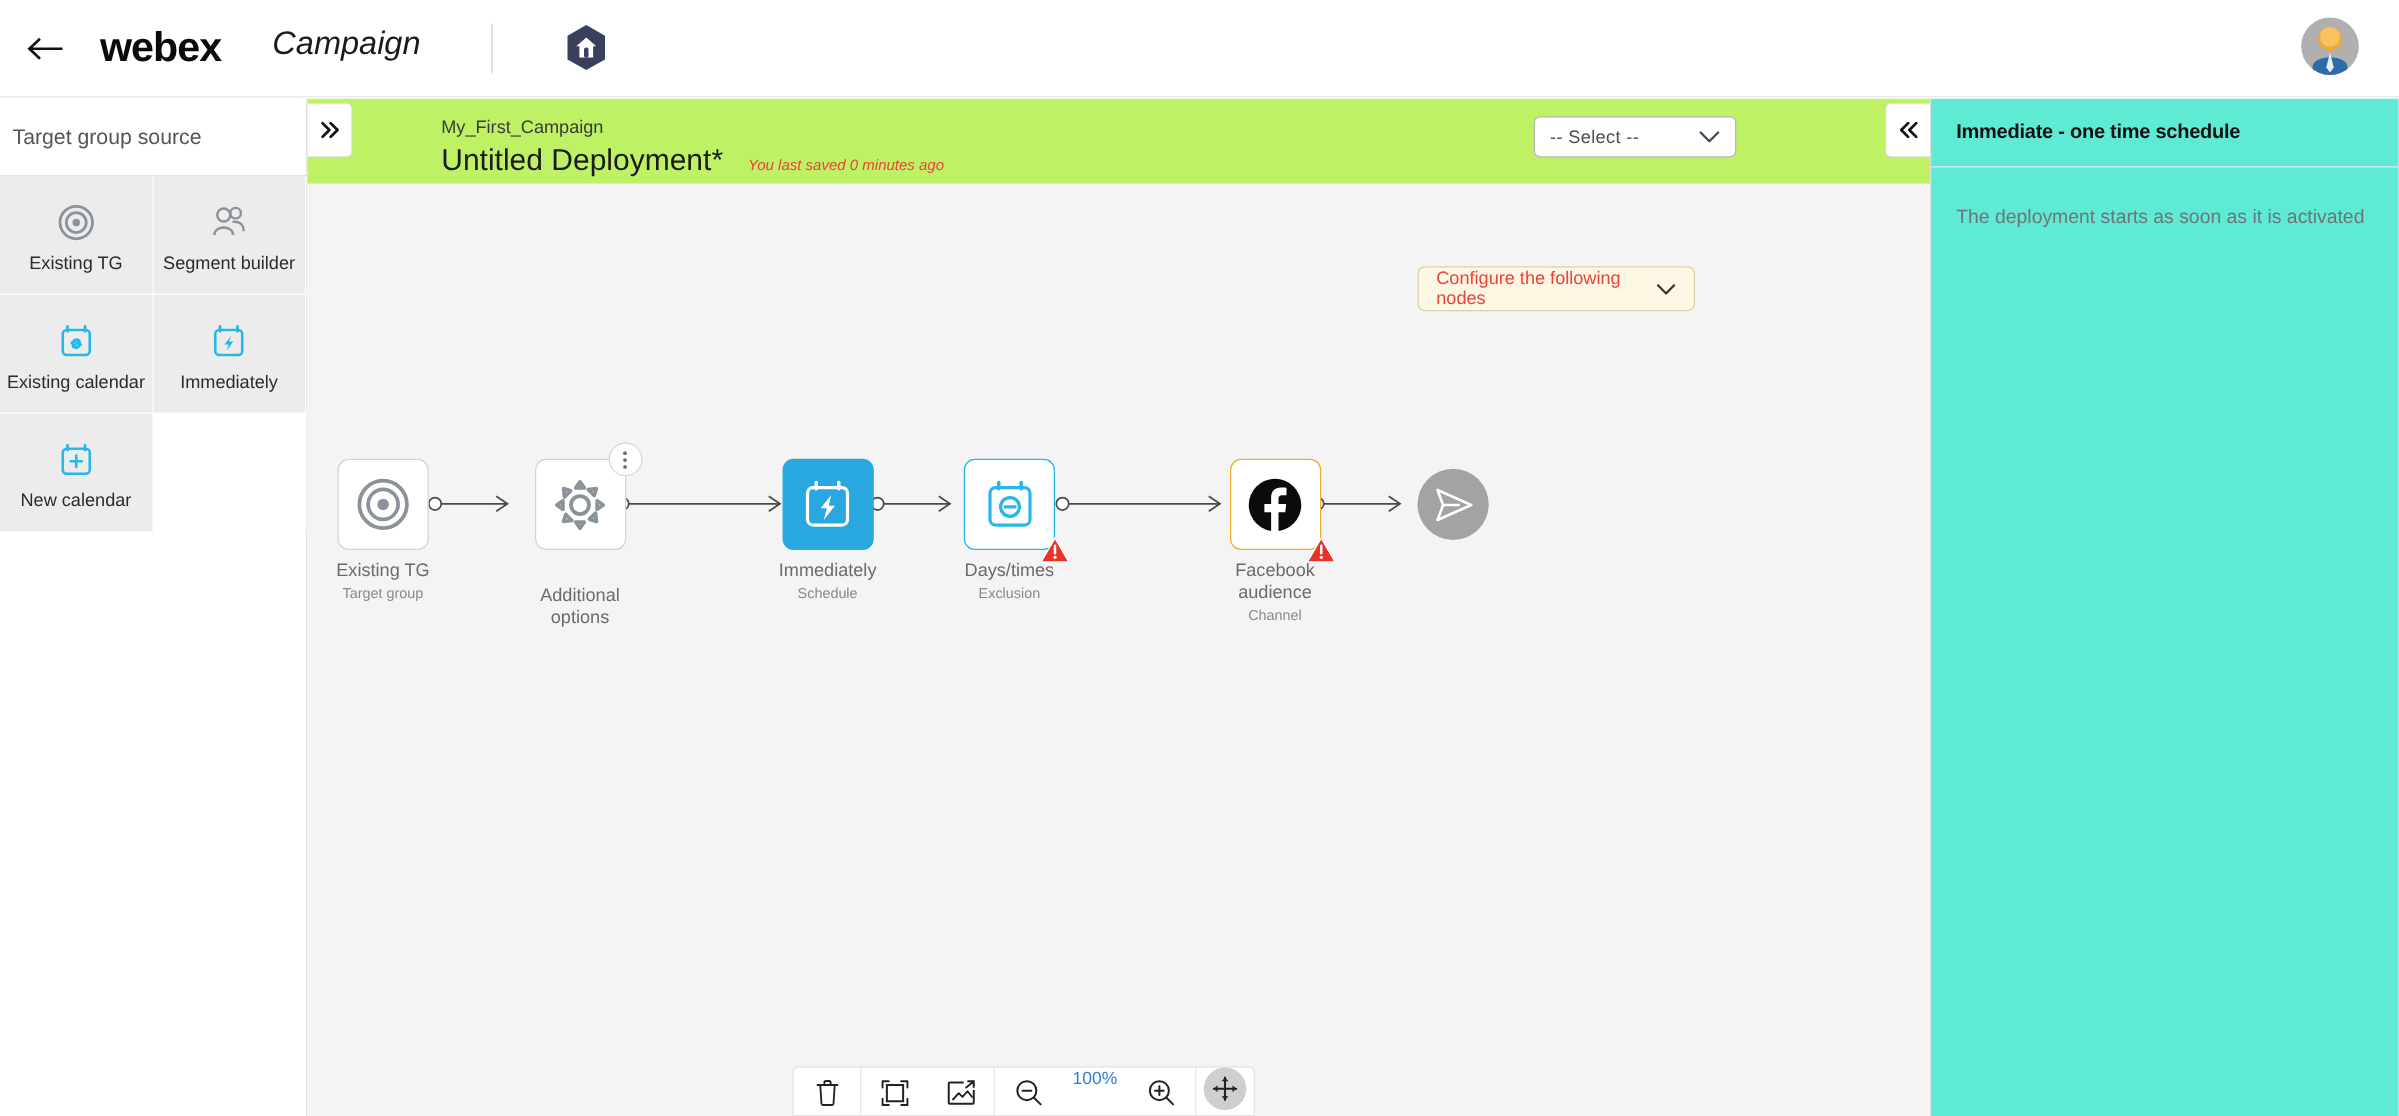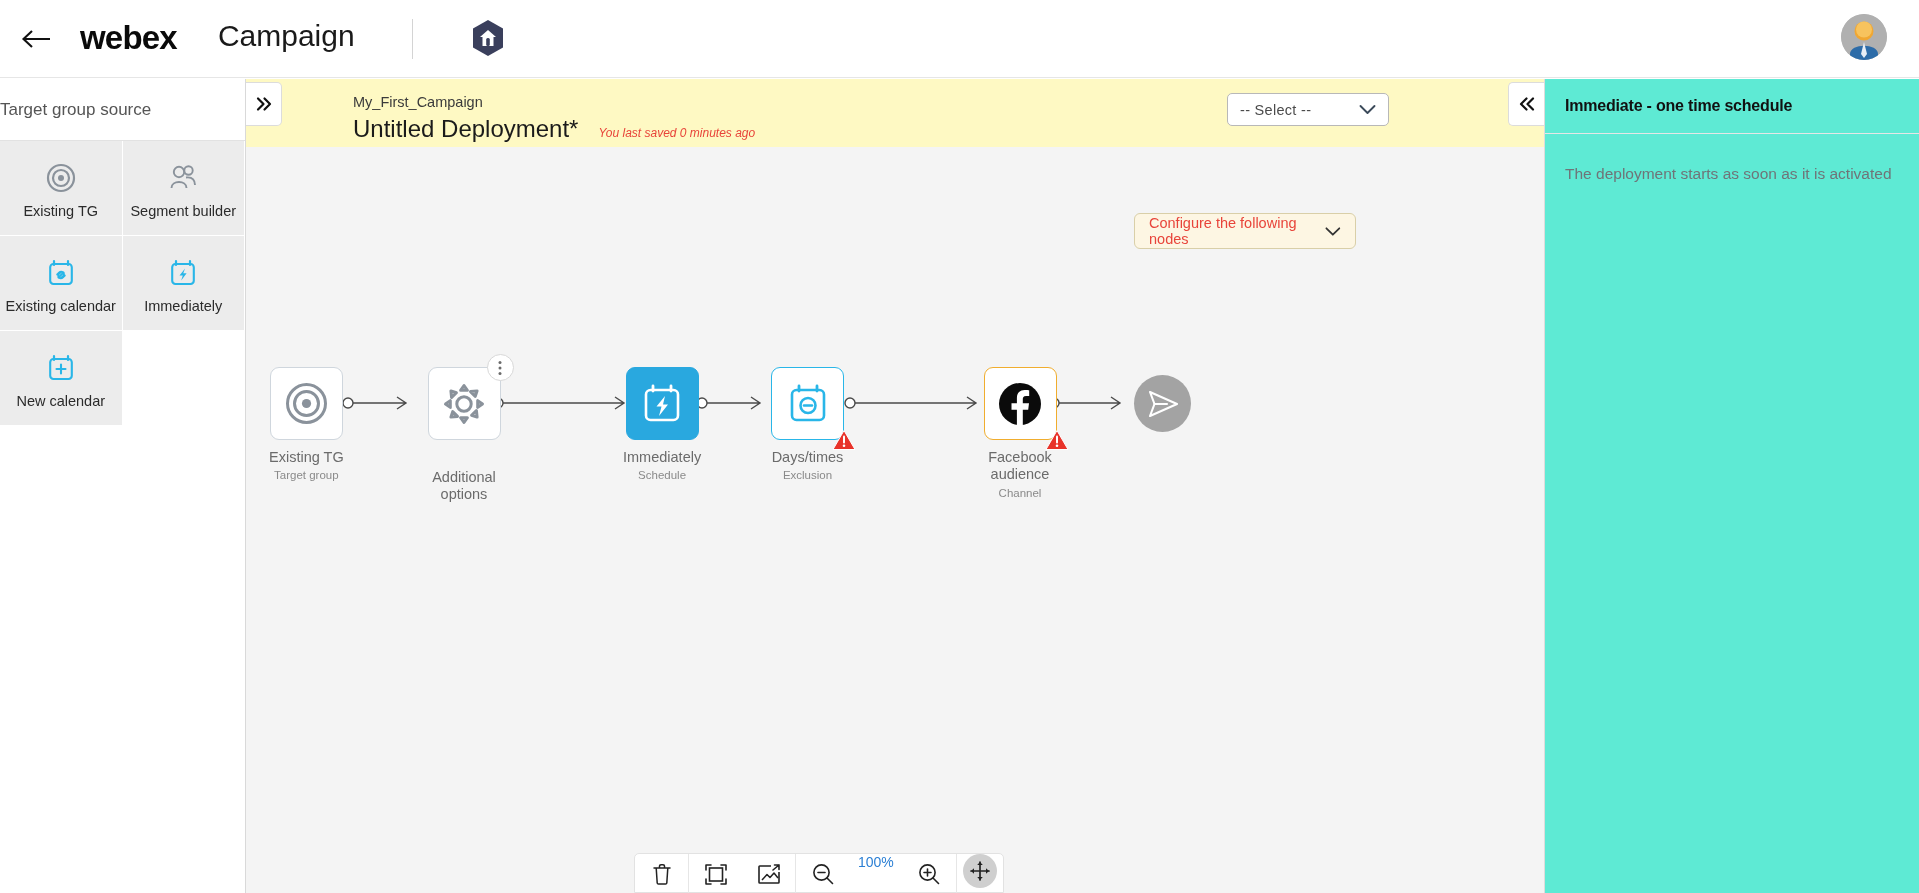--- a/index.html
+++ b/index.html
@@ -20,41 +20,41 @@
   .back-btn {
     width:56px; height:56px; margin-left:8px;
     display:flex; align-items:center; justify-content:center;
     cursor:pointer;
   }
   .brand { display:flex; align-items:flex-start; margin-left:16px;gap:28px; }
   .brand-webex {
     font-size:33px; font-weight:bold; color:#0a0a0a; letter-spacing:-0.8px;
   }
   .brand-app {
-    font-size:30px; color:#1a1a1a; margin-left:13px; font-weight:400;
+    font-size:26px; color:#1a1a1a; margin-left:13px; font-weight:400;font-style:italic;
   }
   .brand-sep {
     width:1px; height:40px; background:#d4d4d4; margin-left:29px;
   }
   .hex-logo { margin-left:30px; display:flex; align-items:center; }
   .avatar {
     position:absolute; right:32px; top:14px;
     width:46px; height:46px; border-radius:50%;
     background:#b8b8b8; display:flex; align-items:center; justify-content:center;
     overflow:hidden;
   }
 
   
   .sidebar {
     position:absolute; left:0; top:79px; width:246px; height:814px;
     background:#fff; border-right:1px solid #d9d9d9;
   }
   .side-head {
     height:62px; display:flex; align-items:center;
-    font-size:17px; color:#555; font-weight:400;
+    padding-left:10px; font-size:17px; color:#555; font-weight:400;
     border-bottom:1px solid #e2e2e2;
   }
   .tile-row { display:flex; }
   .tile {
     width:123px; height:95px; background:#ececec;
     border-right:1px solid #fff; border-bottom:1px solid #fff;
     display:flex; flex-direction:column; align-items:center; justify-content:center;
     cursor:pointer; padding-top:4px;
   }
   .tile.empty { background:#fff; border-right:none; cursor:default; }
@@ -71,21 +71,21 @@
     border-radius:0 5px 5px 0;
     display:flex; align-items:center; justify-content:center; cursor:pointer;
     z-index:12;
   }
 
   
   .main {
     position:absolute; left:246px; top:79px;
     width:1298px; height:814px; background:#fff;
   }
-  .main-header { position:relative; height:68px; background:#fef9c3; }
+  .main-header { position:relative; height:68px; background:#bef264; }
   .bc {
     position:absolute; left:107px; top:15px;
     font-size:14.5px; color:#3b3b3b;
   }
   .title-row {
     position:absolute; left:107px; top:36px; display:flex; align-items:baseline;
   }
   .deploy-title { font-size:24px; color:#1b1b1b; font-weight:400; }
   .saved-note {
     margin-left:20px; font-size:12px; color:#e8443a; font-style:italic;

